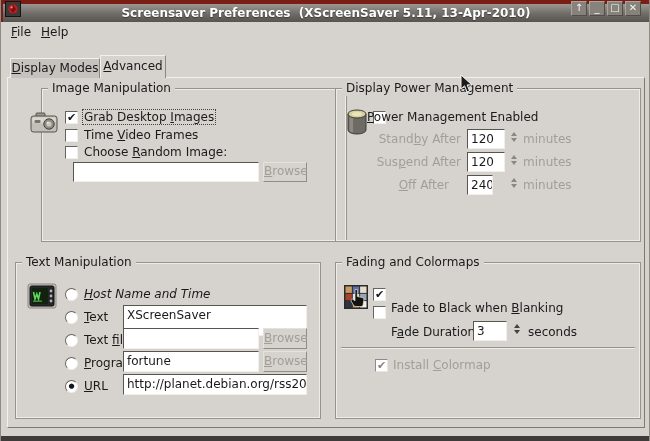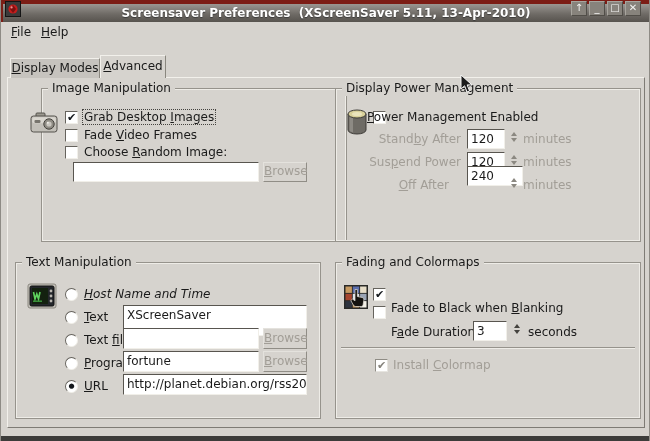--- a/index.html
+++ b/index.html
@@ -109,21 +109,21 @@
     <circle cx="18.8" cy="12.8" r="1" fill="#f2f0ea"></circle>
     <rect x="5.5" y="10" width="6" height="3" rx="1" fill="#77746d"></rect>
   </svg>
   <div class="cb" style="left:64px; top:111px;">
       <span class="mark">✔</span>
     </div>
   <div class="lbl" style="left:82px; top:110px;"><span class="focusring"><span>Grab Desktop </span><span class="u">I</span><span>mages</span></span></div>
   <div class="cb" style="left:64px; top:129px;">
       <span class="mark"></span>
     </div>
-  <div class="lbl" style="left:83px; top:128px;"><span>Fade </span><span class="u">V</span><span>ideo Frames</span></div>
+  <div class="lbl" style="left:83px; top:128px;"><span>Time </span><span class="u">V</span><span>ideo Frames</span></div>
   <div class="cb" style="left:64px; top:146px;">
       <span class="mark"></span>
     </div>
   <div class="lbl" style="left:83px; top:145px;"><span>Choose </span><span class="u">R</span><span>andom Image:</span></div>
   <div class="entry" style="left:72px; top:162px; width:186px; height:20px;"></div>
   <div class="btn dim" style="left:262px; top:162px; width:44px; height:20px;"><span class="dim"><span class="u">B</span><span>rowse</span></span></div>
 
   <div class="group" style="left:334px; top:88px; width:306px; height:154px;">
     <span class="glabel">Display Power Management</span>
   </div>
@@ -139,30 +139,30 @@
   <div class="lbl" style="left:366px; top:110px;"><span class="u">P</span><span>ower Management Enabled</span></div>
 
   <div class="lbl dim rt" style="left:360px; top:132px; width:100px;"><span>Stand</span><span class="u">b</span><span>y After</span></div>
   <div class="entry" style="left:466px; top:129px; width:38px; height:20px;">120</div>
   <div class="spinarr" style="left:508px; top:132px;">
       <div class="a-up"></div>
       <div class="a-dn"></div>
     </div>
   <div class="lbl dim" style="left:522px; top:132px;">minutes</div>
 
-  <div class="lbl dim rt" style="left:360px; top:155px; width:100px;"><span>Sus</span><span class="u">p</span><span>end Power</span></div>
+  <div class="lbl dim rt" style="left:360px; top:155px; width:100px;"><span>Sus</span><span class="u">p</span><span>end After</span></div>
   <div class="entry" style="left:466px; top:152px; width:38px; height:20px;">120</div>
   <div class="spinarr" style="left:508px; top:155px;">
       <div class="a-up"></div>
       <div class="a-dn"></div>
     </div>
   <div class="lbl dim" style="left:522px; top:155px;">minutes</div>
 
   <div class="lbl dim rt" style="left:348px; top:178px; width:100px;"><span></span><span class="u">O</span><span>ff After</span></div>
-  <div class="entry" style="left:466px; top:166px; width:56px; height:20px;">240</div>
+  <div class="entry" style="left:466px; top:175px; width:26px; height:20px;">240</div>
   <div class="spinarr" style="left:508px; top:178px;">
       <div class="a-up"></div>
       <div class="a-dn"></div>
     </div>
   <div class="lbl dim" style="left:522px; top:178px;">minutes</div>
 
   <div class="group" style="left:14px; top:262px; width:306px; height:157px;">
     <span class="glabel">Text Manipulation</span>
   </div>
   <svg class="icon" style="left:26px; top:283px;" width="30" height="26" viewBox="0 0 30 26">

